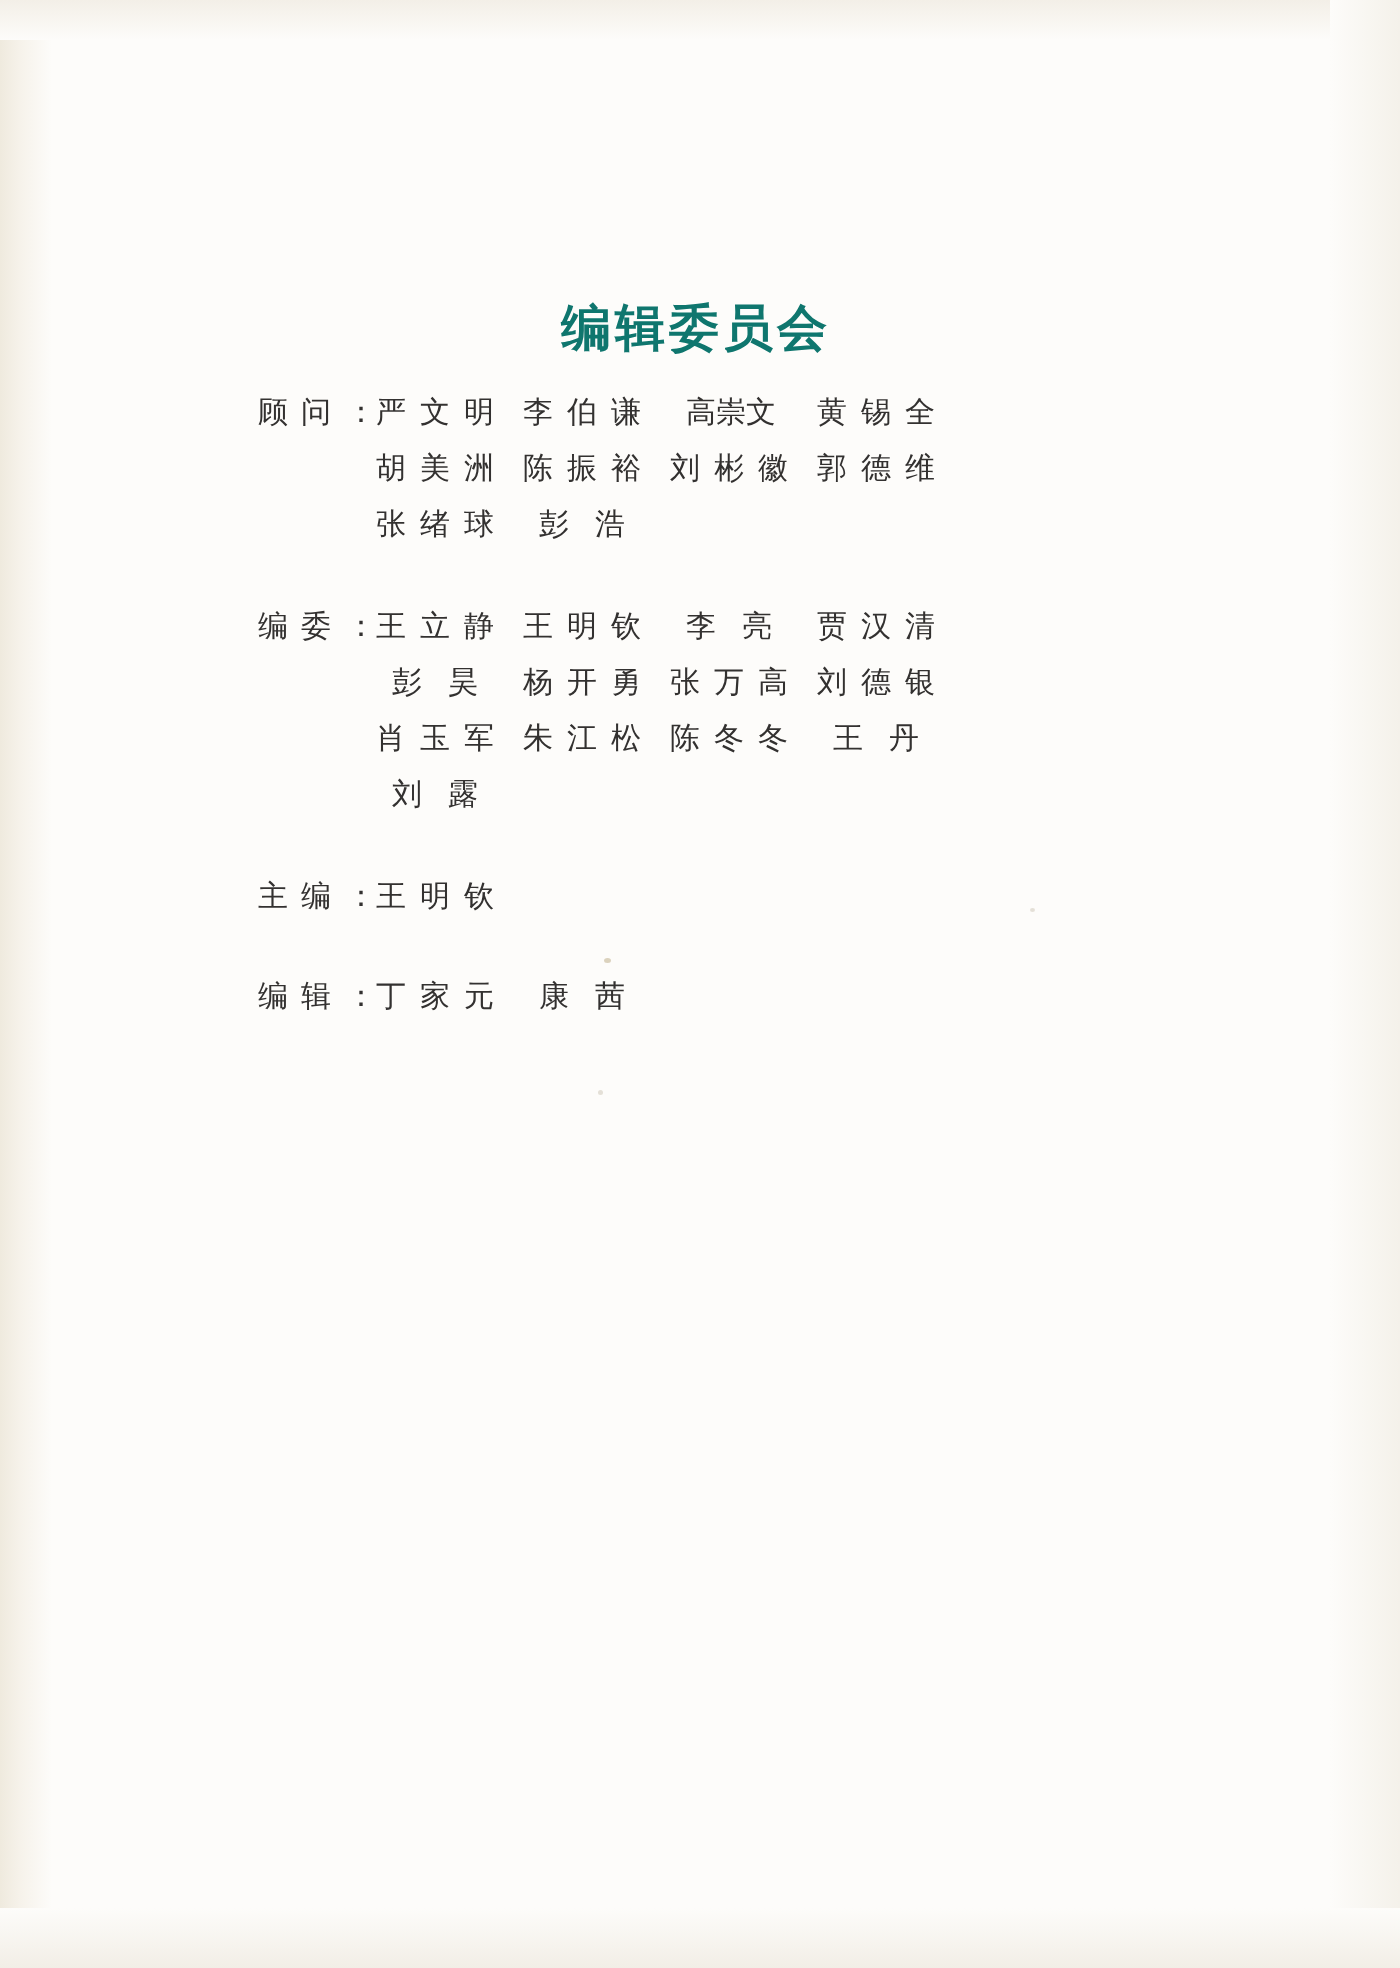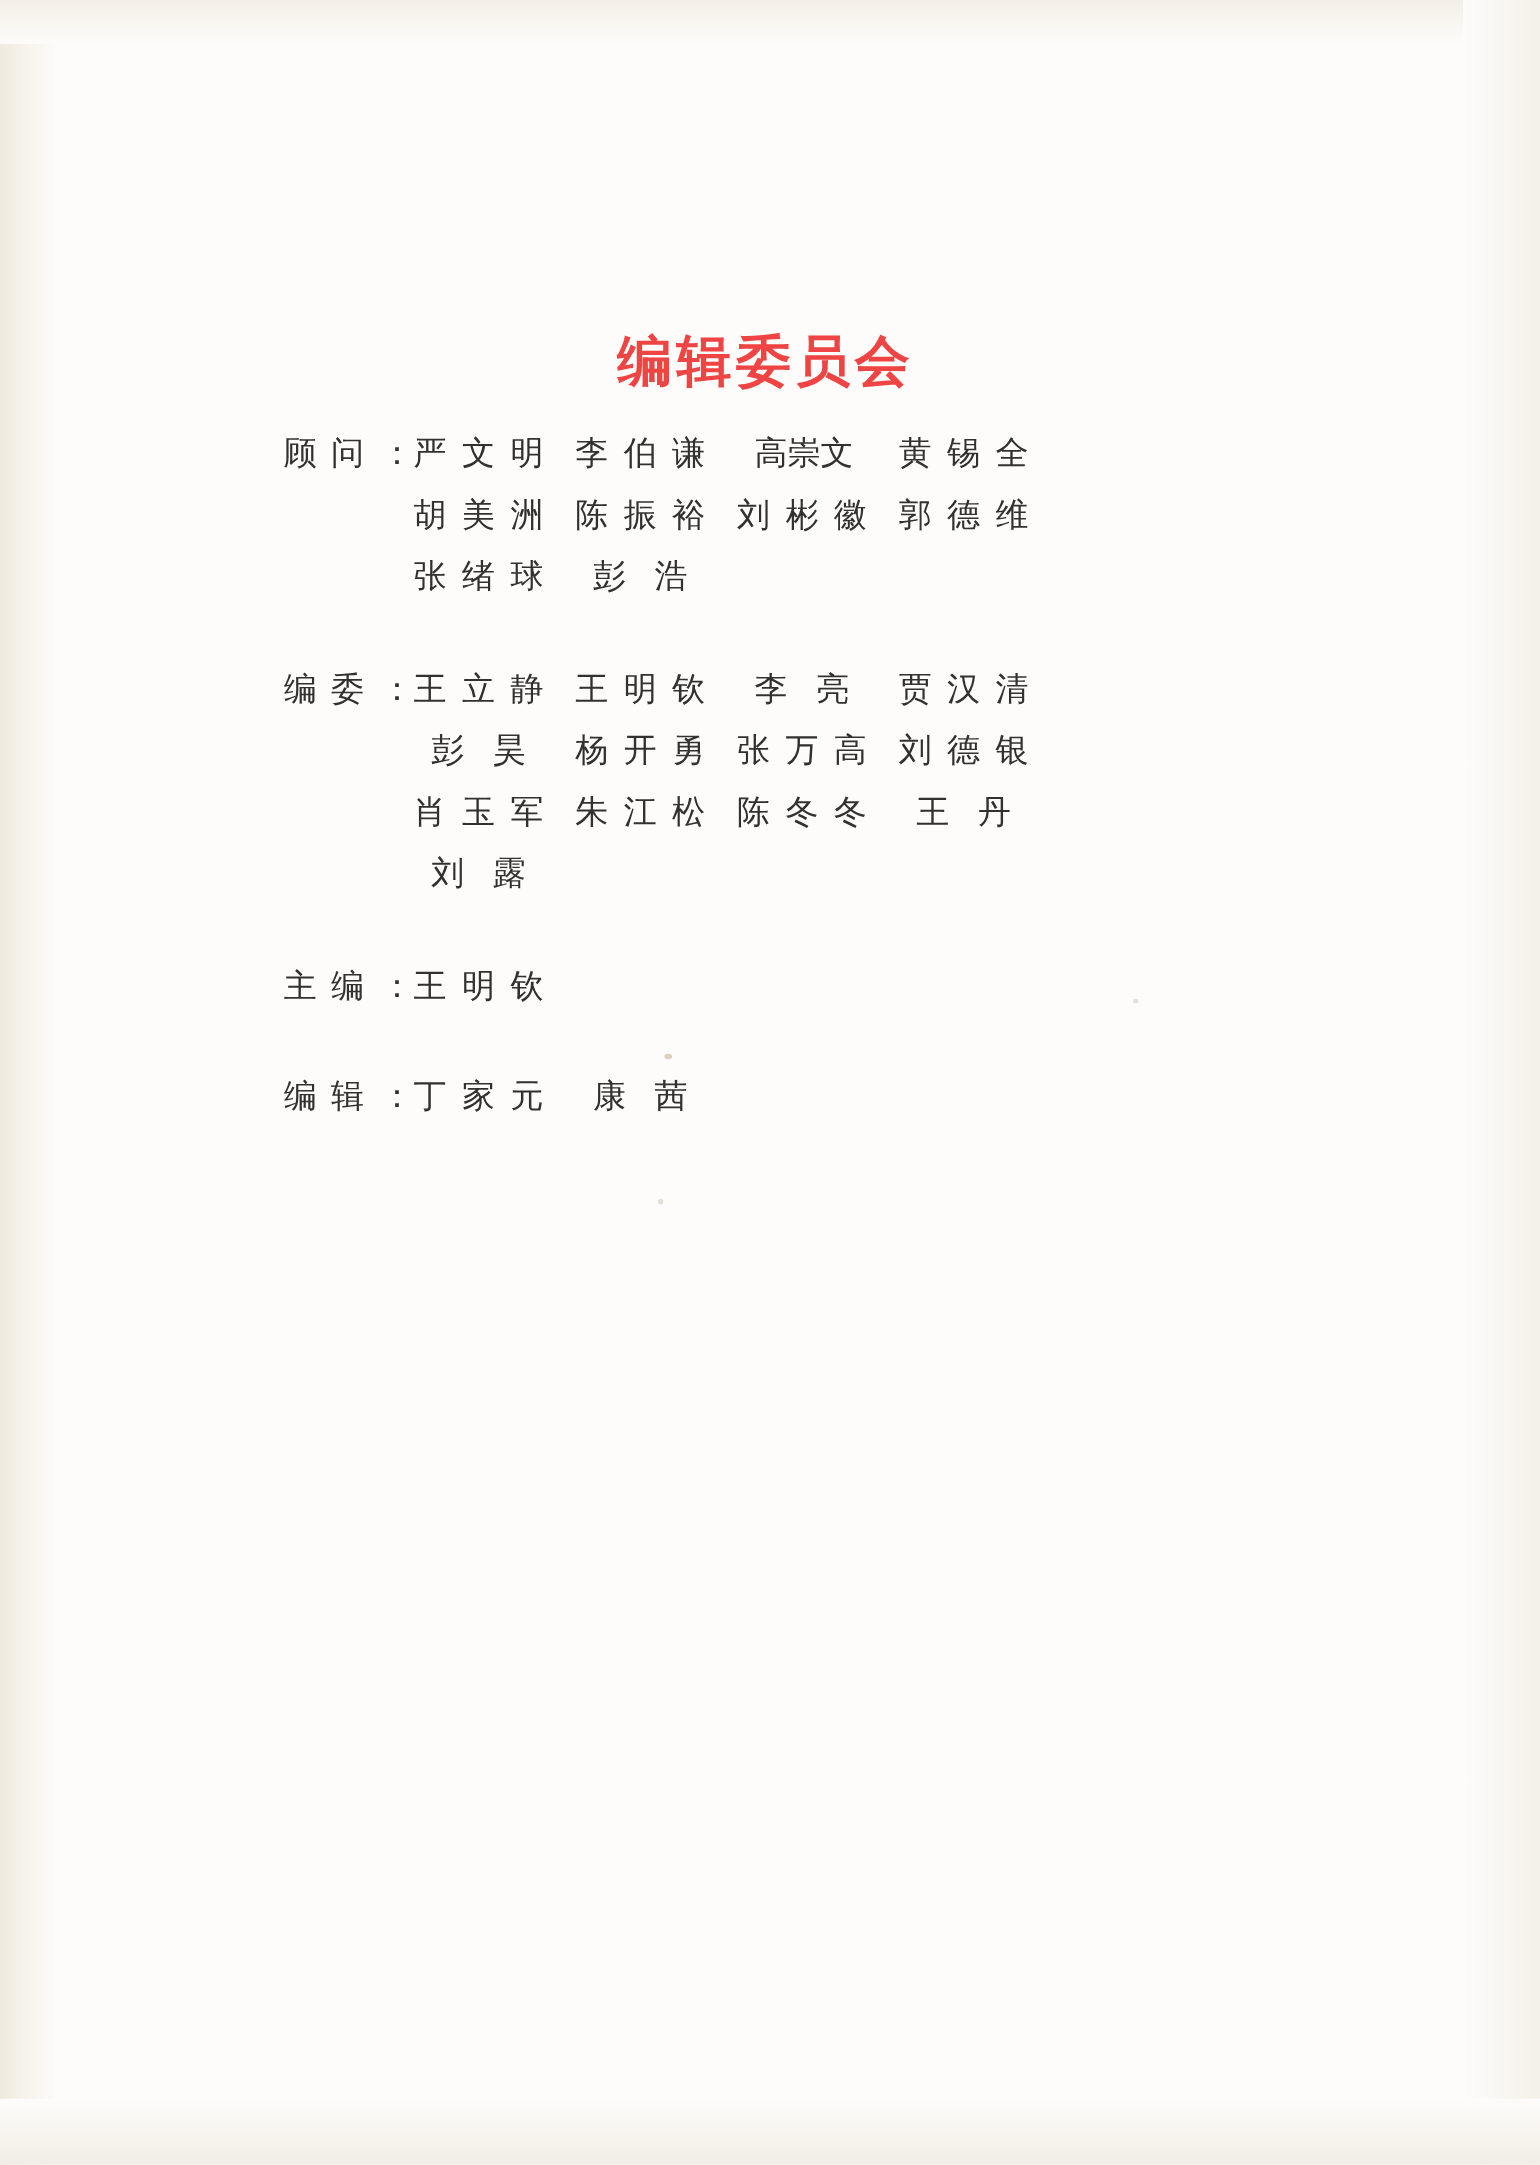--- a/index.html
+++ b/index.html
@@ -70,21 +70,21 @@
 
   .doc-title {
     position: absolute;
     top: 295px;
     left: 0;
     width: 1392px;
     text-align: center;
     font-size: 50px;
     font-weight: 700;
     letter-spacing: 4px;
-    color: #ef4444;
+    color: #0f766e;
     font-family: Liberation Mono, monospace;
   }
 
   .sections {
     position: absolute;
     top: 392px;
     left: 258px;
     width: 900px;
   }
 

